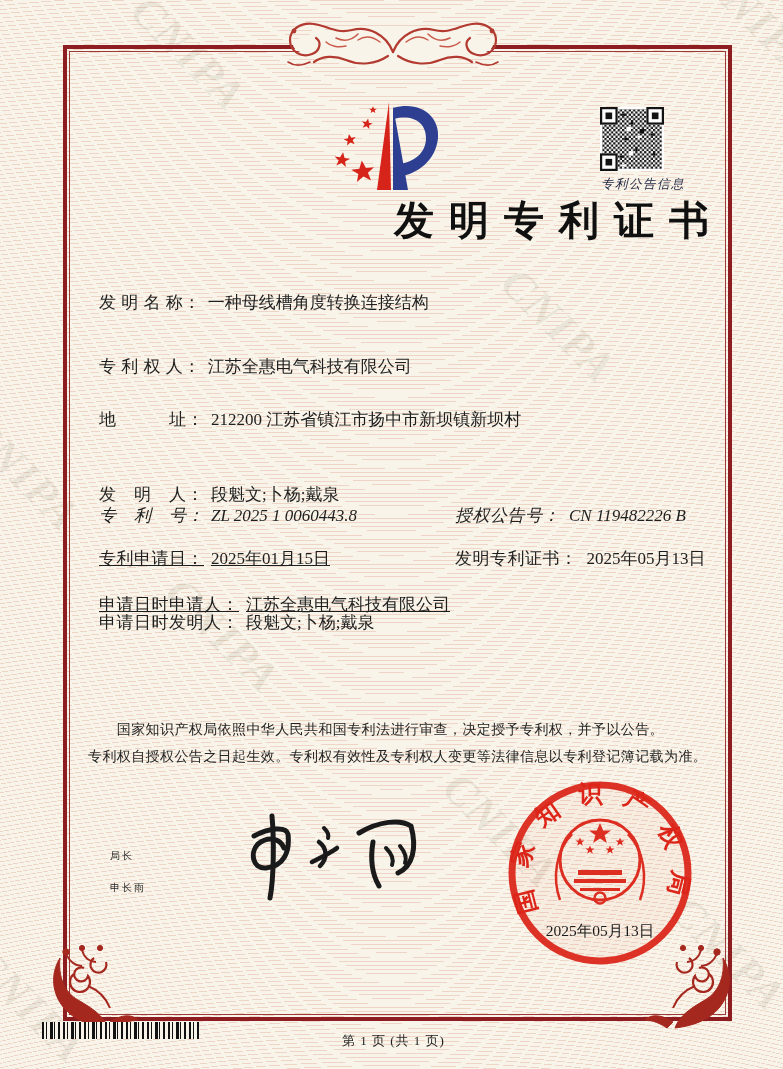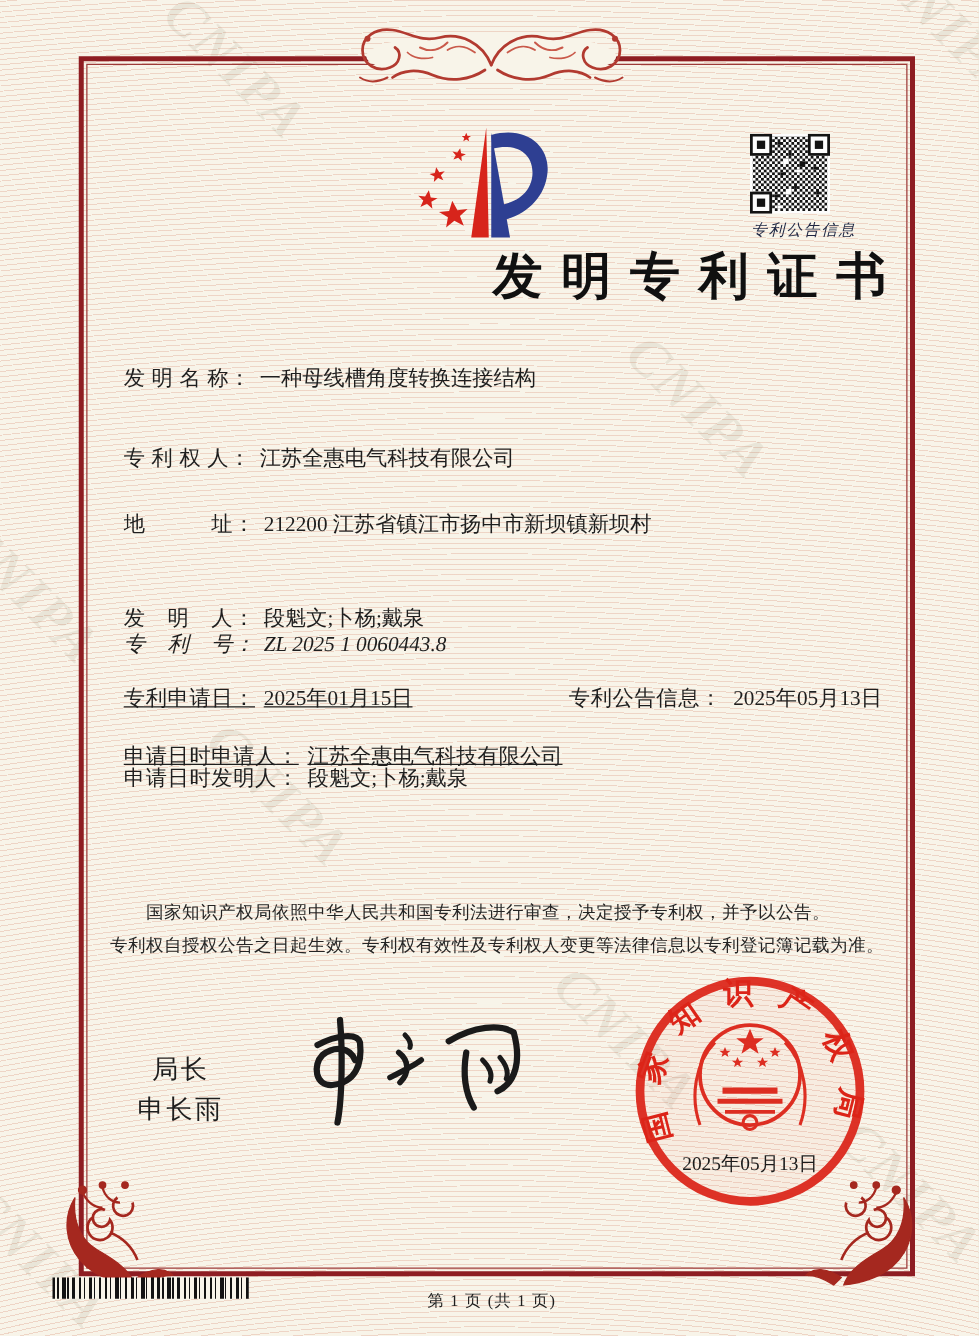--- a/index.html
+++ b/index.html
@@ -34,21 +34,21 @@
     font-size:40px; font-weight:bold; letter-spacing:15px; padding-left:15px;
     box-sizing:border-box; color:#101010; z-index:5; }
   .row { position:absolute; left:99px; width:612px; font-size:17px; white-space:nowrap; z-index:5; }
   .row .lbl { letter-spacing:0.5px; }
   .row .val { margin-left:7px; }
   .row .right { position:absolute; left:356px; top:0; }
   .row .right .val { margin-left:9px; }
   .stmt { position:absolute; left:88px; width:640px; font-size:14px; letter-spacing:0.4px;
     white-space:nowrap; color:#242424; z-index:5; }
   .director { position:absolute; left:110px; top:840px; font-family:"Liberation Sans","DejaVu Sans",sans-serif;
-    font-size:21px; letter-spacing:2px; line-height:32px; z-index:5;text-align:center; }
+    font-size:10px; letter-spacing:2px; line-height:32px; z-index:5; }
   .signature { position:absolute; left:224px; top:808px; z-index:6; }
   .seal { position:absolute; left:505px; top:778px; z-index:7; }
   .footer-page { position:absolute; left:63px; top:1032px; width:661px; text-align:center;
     font-size:13px; letter-spacing:1px; z-index:5; }
   .barcode { position:absolute; left:42px; top:1022px; width:157px; height:17px; z-index:5;
     background:repeating-linear-gradient(90deg,
       #121212 0 2px, #f8f4e9 2px 4px, #121212 4px 5px, #f8f4e9 5px 8px,
       #121212 8px 11px, #f8f4e9 11px 12px, #121212 12px 13px, #f8f4e9 13px 16px,
       #121212 16px 18px, #f8f4e9 18px 21px); }
   .ornament-top { position:absolute; left:268px; top:12px; z-index:4; }
@@ -182,25 +182,28 @@
     <span class="lbl">发 明 名 称：</span><span class="val">一种母线槽角度转换连接结构</span>
   </div>
   <div class="row" style="top:408px;">
     <span class="lbl">地　　　址：</span><span class="val">212200 江苏省镇江市扬中市新坝镇新坝村</span>
   </div>
   <div class="row" style="top:449px;margin-top:34px;">
     <span class="lbl">发　明　人：</span><span class="val">段魁文;卜杨;戴泉</span>
   </div>
   <div class="row" style="top:504px;font-style:italic;">
     <span class="lbl">专　利　号：</span><span class="val">ZL 2025 1 0060443.8</span>
+    <span class="right">
+      <span class="lbl">授权公告号：</span><span class="val">CN 119482226 B</span>
+    </span>
   </div>
   <div class="row" style="top:547px;text-decoration:underline;">
     <span class="lbl">专利申请日：</span><span class="val">2025年01月15日</span>
     <span class="right">
-      <span class="lbl">专利公告信息：</span><span class="val">2025年05月13日</span>
+      <span class="lbl">发明专利证书：</span><span class="val">2025年05月13日</span>
     </span>
   </div>
   <div class="row" style="top:593px;text-decoration:underline;">
     <span class="lbl">申请日时申请人：</span><span class="val">江苏全惠电气科技有限公司</span>
   </div>
   <div class="row" style="top:611px;">
     <span class="lbl">申请日时发明人：</span><span class="val">段魁文;卜杨;戴泉</span>
   </div>
 
   <div class="stmt" style="top:748px;">专利权自授权公告之日起生效。专利权有效性及专利权人变更等法律信息以专利登记簿记载为准。</div>

